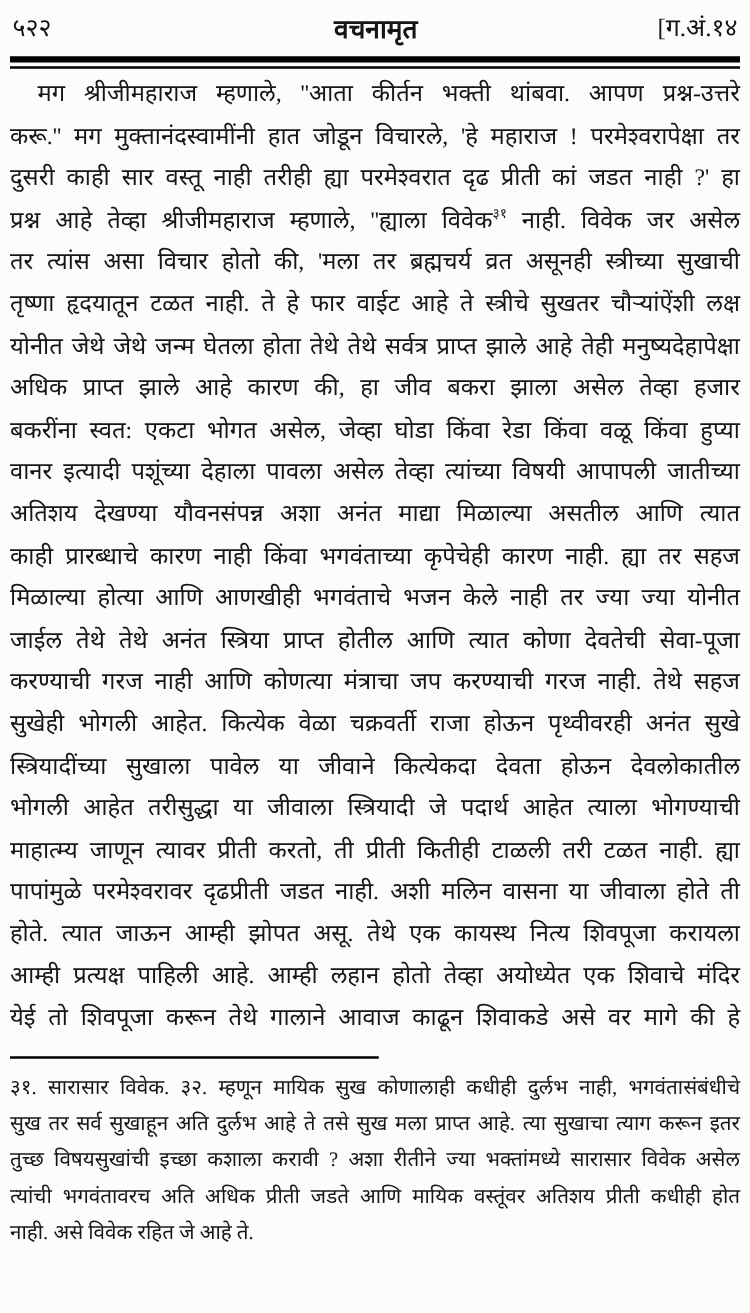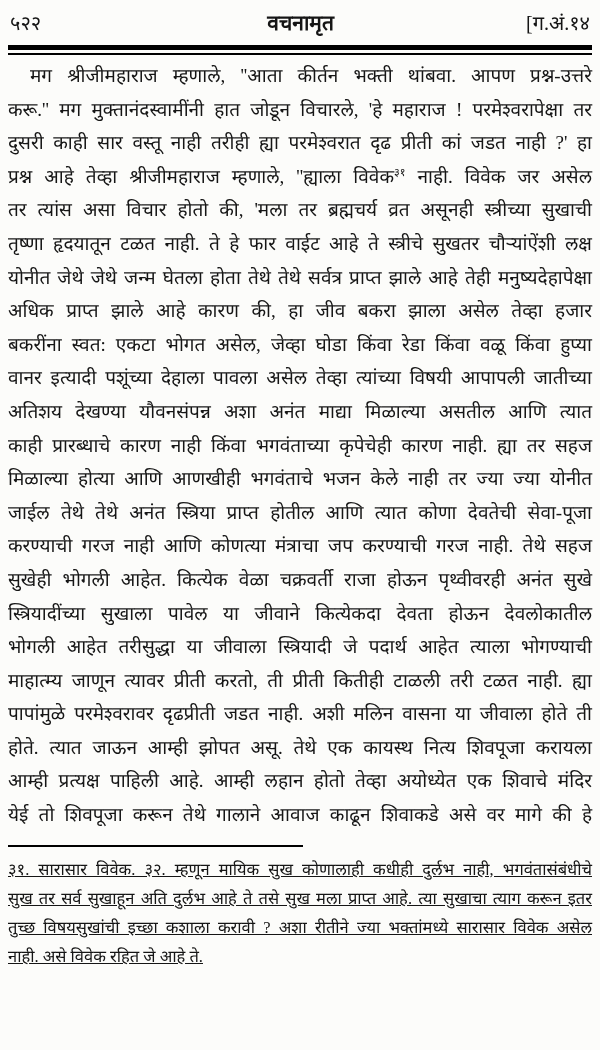--- a/index.html
+++ b/index.html
@@ -14,21 +14,21 @@
   }
   .page {
     box-sizing: border-box;
     width: 600px;
     height: 1050px;
     padding: 6px 8px 0 8px;
   }
   .header {
     display: flex;
     justify-content: space-between;
-    align-items: center;
+    align-items: flex-start;
     font-size: 20px;
     padding: 2px 2px 0 2px;
   }
   .header .page-number { font-weight: 400; }
   .header .book-title  { font-weight: 700; font-size: 21px; margin-left: 46px; }
   .header .section-ref { font-weight: 400; margin-left: 12px; }
   .header-rule {
     margin-top: 9px;
     height: 3px;
     border-top: 5px solid #000;
@@ -56,21 +56,20 @@
     margin: 13px 0 0 0;
   }
   .footnotes {
     margin-top: 8px;
     font-size: 16.5px;
   }
   .footnotes .fline {
     line-height: 29px;
     text-align: justify;
     text-align-last: justify;
-    text-decoration: underline;
   }
   .footnotes .fline.no-justify {
     text-align: left;
     text-align-last: left;
   }
 </style>
 </head>
 <body>
 
 <div class="page">
@@ -108,16 +107,17 @@
       <div class="line"><span>आम्ही प्रत्यक्ष पाहिली आहे. आम्ही लहान होतो तेव्हा अयोध्येत एक शिवाचे मंदिर</span></div>
       <div class="line"><span>येई तो शिवपूजा करून तेथे गालाने आवाज काढून शिवाकडे असे वर मागे की हे</span></div>
     </div>
 
   <hr class="footnote-rule">
 
   <div class="footnotes">
       <div class="fline">३१. सारासार विवेक.   ३२. म्हणून मायिक सुख कोणालाही कधीही दुर्लभ नाही, भगवंतासंबंधीचे</div>
       <div class="fline">सुख तर सर्व सुखाहून अति दुर्लभ आहे ते तसे सुख मला प्राप्त आहे. त्या सुखाचा त्याग करून इतर</div>
       <div class="fline">तुच्छ विषयसुखांची इच्छा कशाला करावी ? अशा रीतीने ज्या भक्तांमध्ये सारासार विवेक असेल</div>
+      <div class="fline">त्यांची भगवंतावरच अति अधिक प्रीती जडते आणि मायिक वस्तूंवर अतिशय प्रीती कधीही होत</div>
       <div class="fline no-justify">नाही. असे विवेक रहित जे आहे ते.</div>
     </div>
 
 </div>
 
 </body></html>

